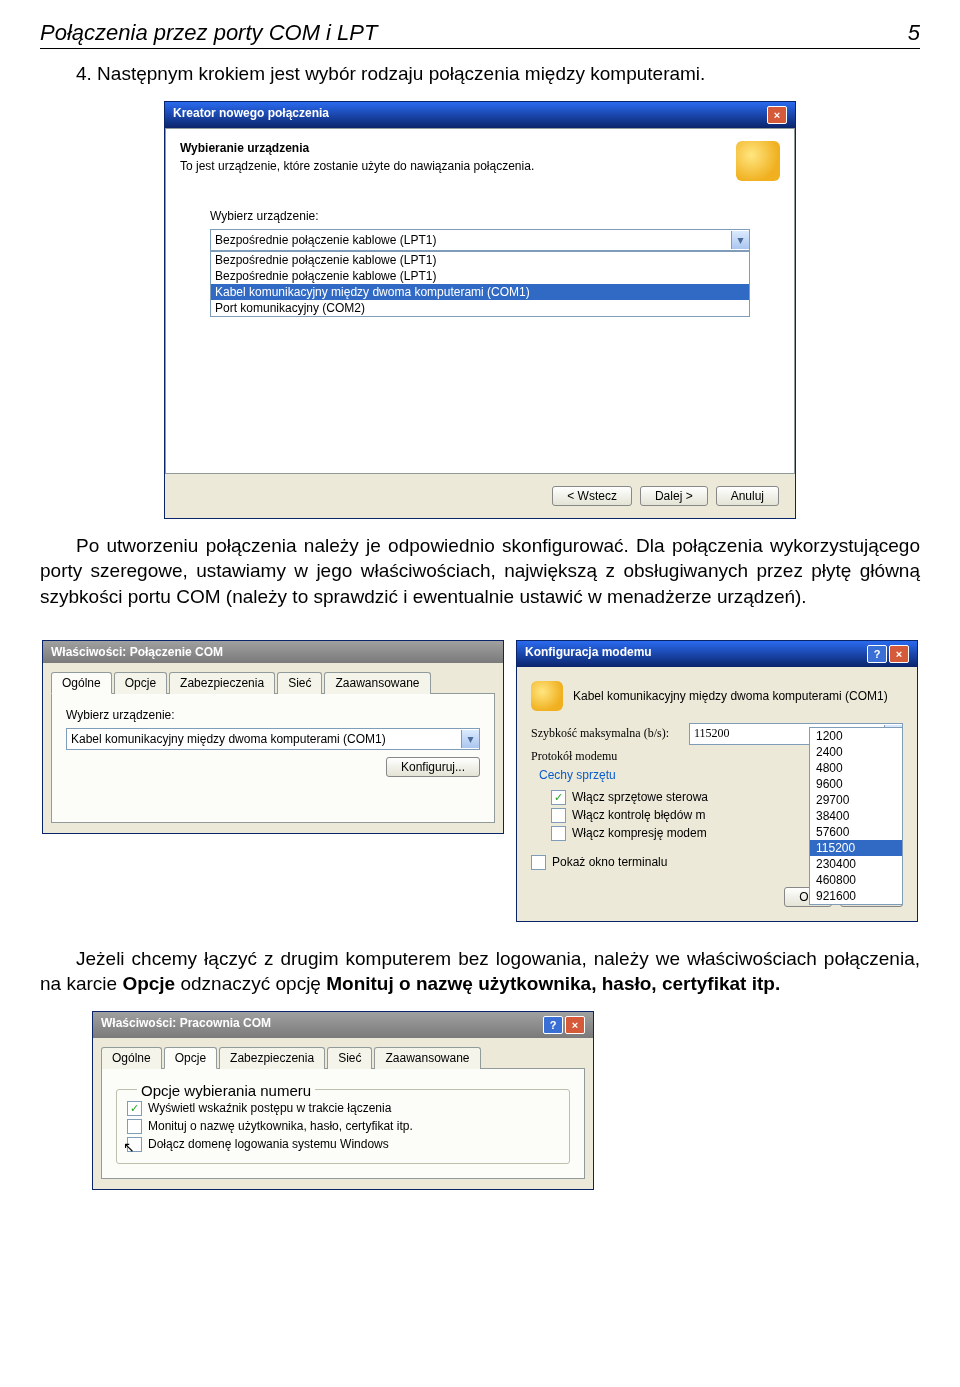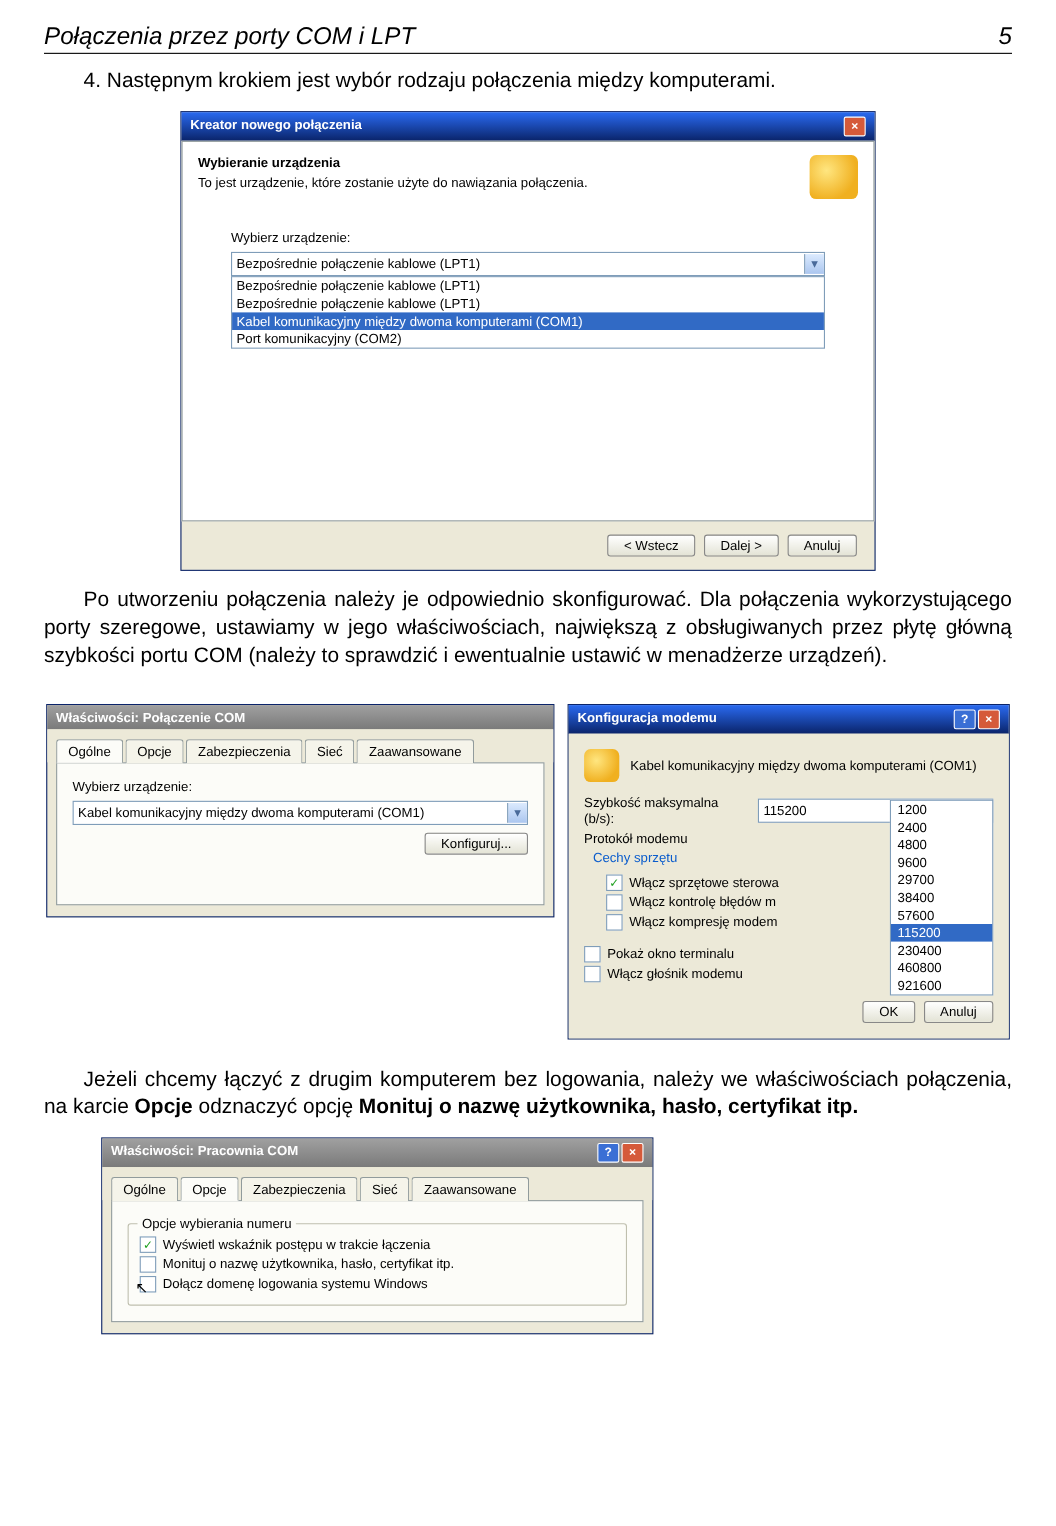--- a/index.html
+++ b/index.html
@@ -116,35 +116,35 @@
   }
   .phone-icon {
     width:44px; height:40px;
     background: radial-gradient(circle at 35% 35%, #ffe680 0%, #f0b020 70%);
     border-radius: 6px;
     display:inline-block;
   }
   .chk { display:flex; align-items:center; gap:6px; margin:3px 0; font-size:12px; }
   .chk .box { width:13px; height:13px; border:1px solid #7f9db9; background:#fff; display:flex; align-items:center; justify-content:center; font-size:11px; color:#21a121; }
   .link { color:#0a5ccc; font-size:12px; margin:4px 0 8px 0; }
-  .field-row { display:flex; align-items:center; gap:8px; margin:4px 0; font-size:12px; }
+  .field-row { display:flex; align-items:center; gap:8px; margin:4px 0; font-size:12px;font-family:Liberation Serif, serif; }
   .field-row .lbl { width: 150px; }
   .droplist {
     border:1px solid #7f9db9; background:#fff; font-size:12px;
     position:absolute; width:92px;
   }
   .droplist .it { padding:1px 6px; }
   .droplist .it.sel { background:#316ac5; color:#fff; }
   .groupbox {
     border:1px solid #bfbfae; border-radius:3px;
     padding: 8px 10px; margin-top:6px;
     position:relative;
   }
   .groupbox .legend {
-    position:absolute; top:-8px; left:8px; background:#fcfcf8; padding:0 4px; font-size:12px;
+    position:absolute; top:-8px; left:20px; background:#fcfcf8; padding:0 4px; font-size:15px;
   }
   .dlg4 { width: 500px; }
 </style>
 </head>
 <body>
 
 <div class="header-line">
   <span>Połączenia przez porty COM i LPT</span>
   <span>5</span>
 </div>
@@ -248,24 +248,20 @@
             <span>Włącz kontrolę błędów m</span>
           </div>
         <div class="chk">
             <span class="box"></span>
             <span>Włącz kompresję modem</span>
           </div>
       </div>
       <div class="chk" style="margin-top:14px;">
           <span class="box"></span>
           <span>Pokaż okno terminalu</span>
-        </div>
-      <div class="chk">
-          <span class="box"></span>
-          <span>Włącz głośnik modemu</span>
         </div>
 
       <div class="droplist" style="right:14px; top:60px;">
         <div class="it">1200</div>
         <div class="it">2400</div>
         <div class="it">4800</div>
         <div class="it">9600</div>
         <div class="it">29700</div>
         <div class="it">38400</div>
         <div class="it">57600</div>

